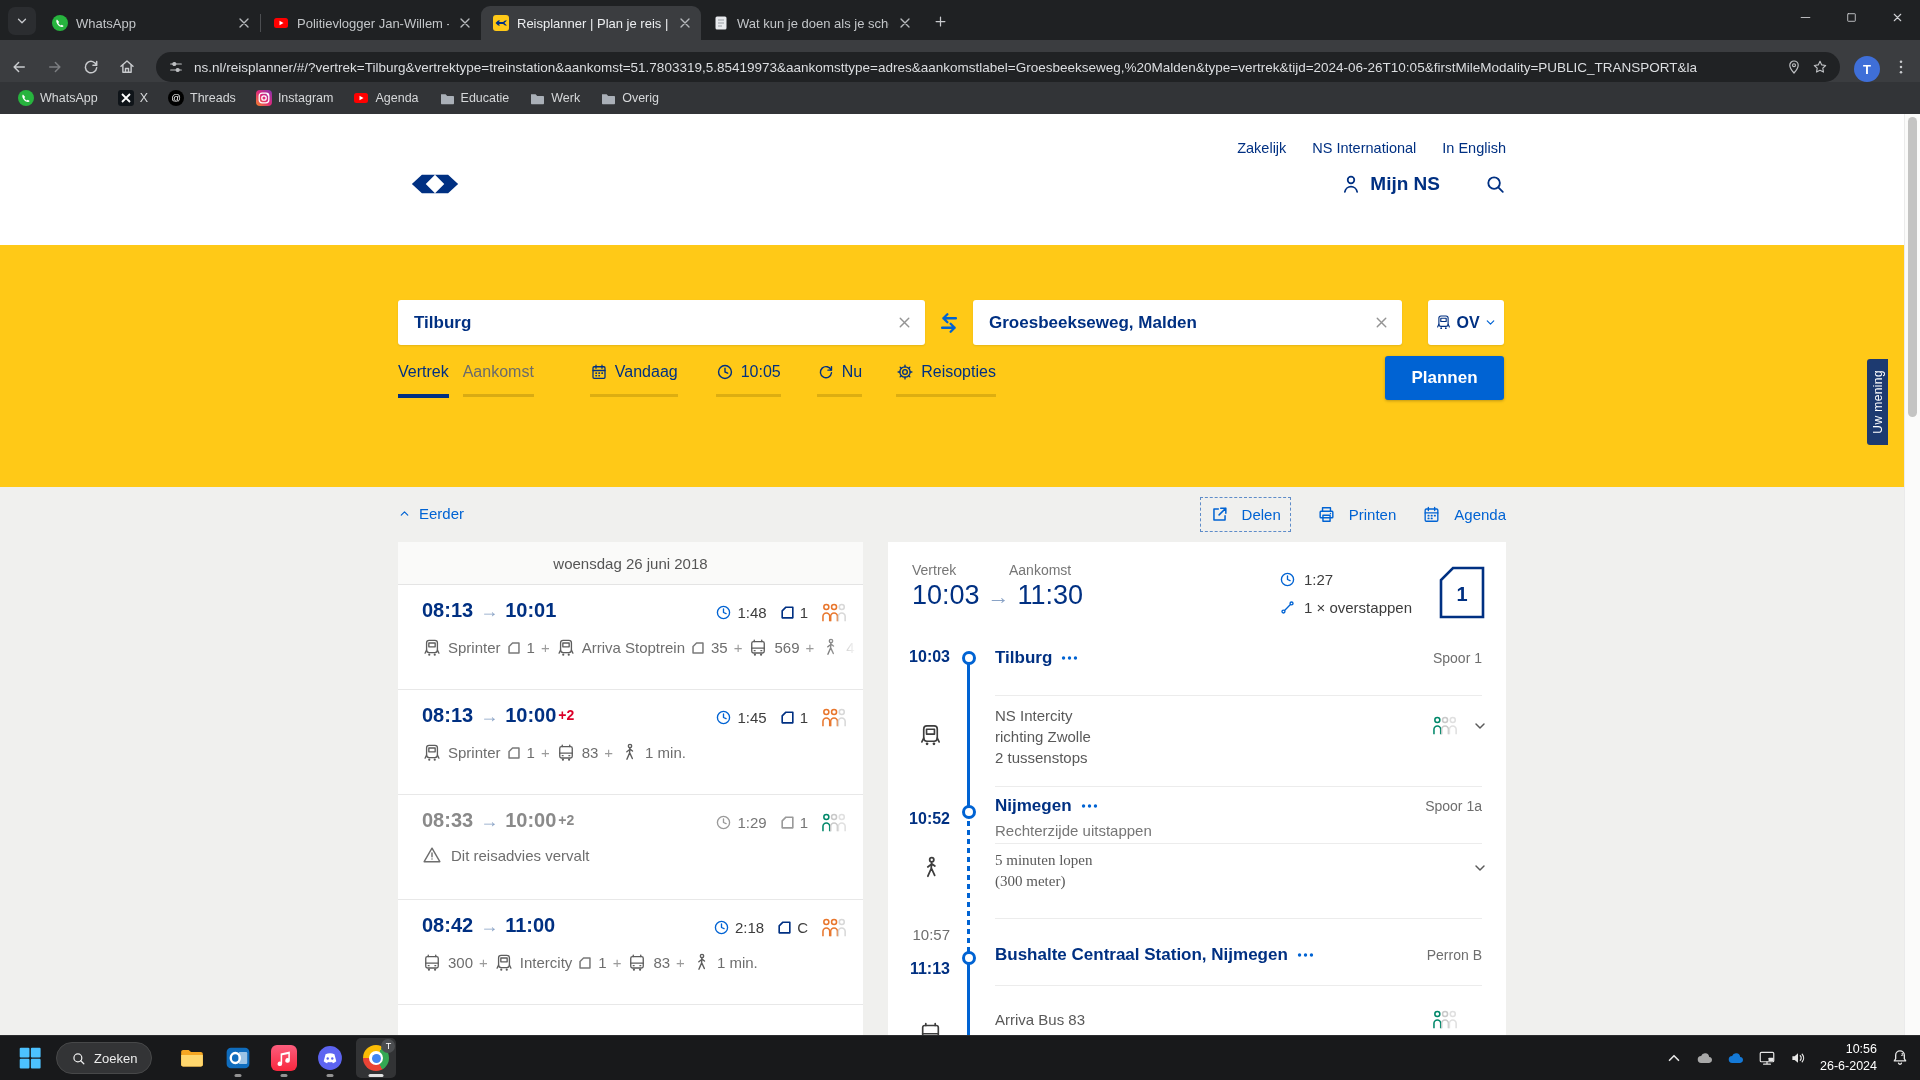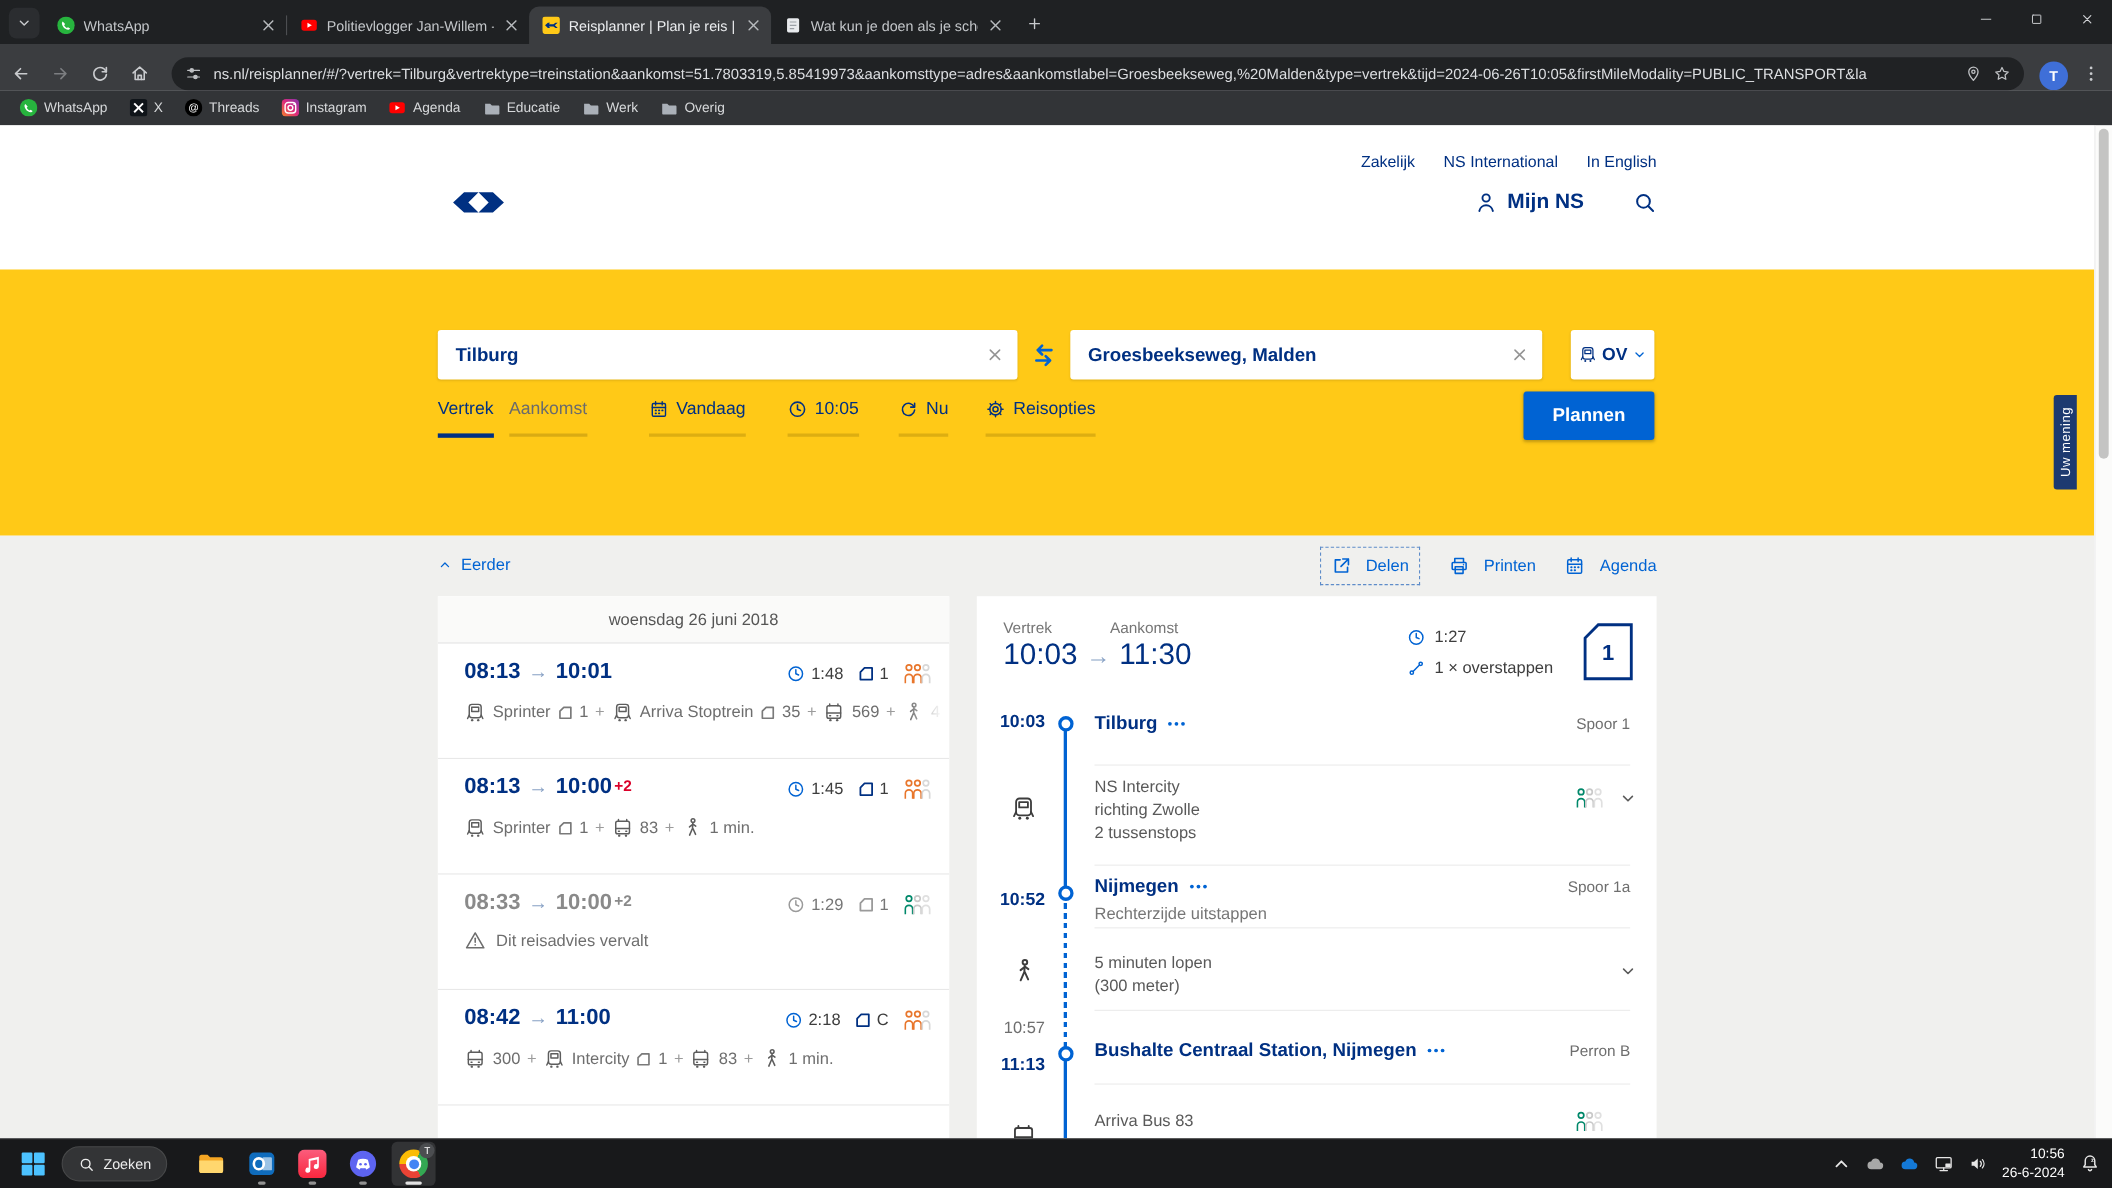--- a/index.html
+++ b/index.html
@@ -938,21 +938,21 @@
                 <svg viewBox="0 0 20 6" width="100%" height="100%" fill="none" stroke="currentColor" stroke-width="1.7" stroke-linecap="round" stroke-linejoin="round">
                   <circle cx="3" cy="3" r="2" fill="currentColor" stroke="none"></circle>
                   <circle cx="10" cy="3" r="2" fill="currentColor" stroke="none"></circle>
                   <circle cx="17" cy="3" r="2" fill="currentColor" stroke="none"></circle>
                 </svg>
               </span>
             </div>
             <div class="tl-right" style="top: 12px;">Spoor 1a</div>
             <div class="tl-sub" style="top: 36px;">Rechterzijde uitstappen</div>
           </div>
-          <div class="tl-block" style="top: 209px; height: 75px;">
+          <div class="tl-block" style="top: 194px; height: 75px; font-family: Liberation Serif, serif;">
             <div class="tl-lines" style="top: 16px;">
               <div>5 minuten lopen</div>
               <div>(300 meter)</div>
             </div>
             <span class="tl-mode" style="width: 25px; height: 25px; flex: 0 0 auto; top: 22px;">
               <svg viewBox="0 0 24 24" width="100%" height="100%" fill="none" stroke="currentColor" stroke-width="1.7" stroke-linecap="round" stroke-linejoin="round">
                 <circle cx="13.2" cy="3.6" r="2"></circle>
                 <path d="M13 6.3l-.3 5.7M12.7 12l-3.2 7.4M13 12l3 6.6M12.9 7.8l-3.5 2.7M13.1 7.4l3.1 2.2"></path>
               </svg>
             </span>

